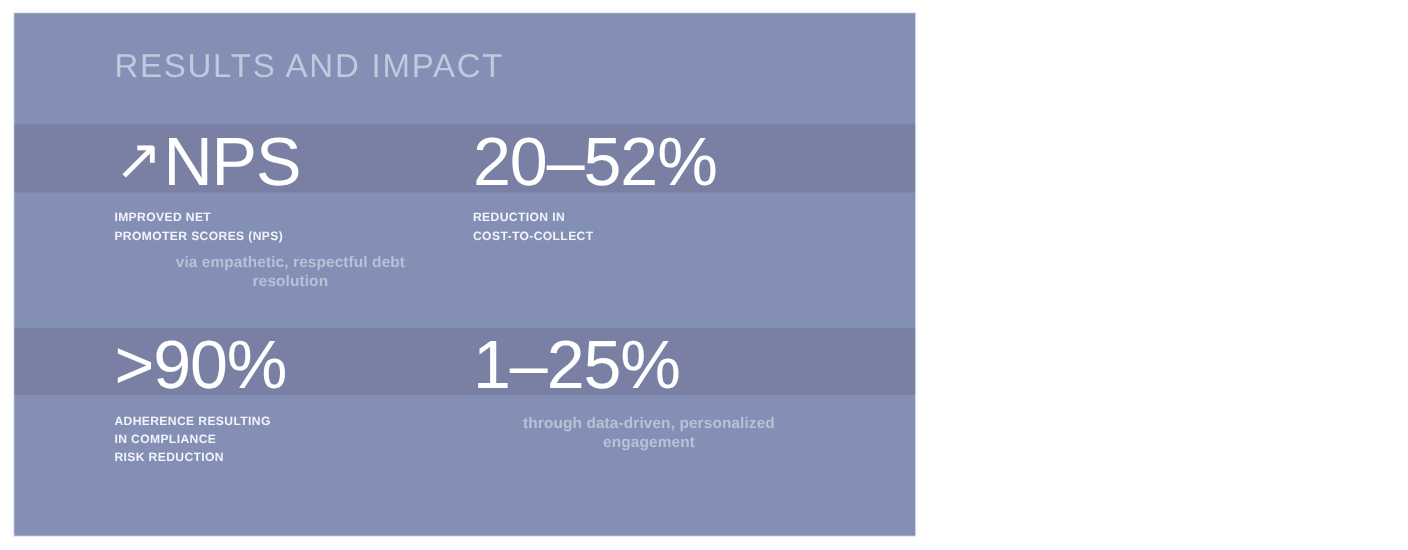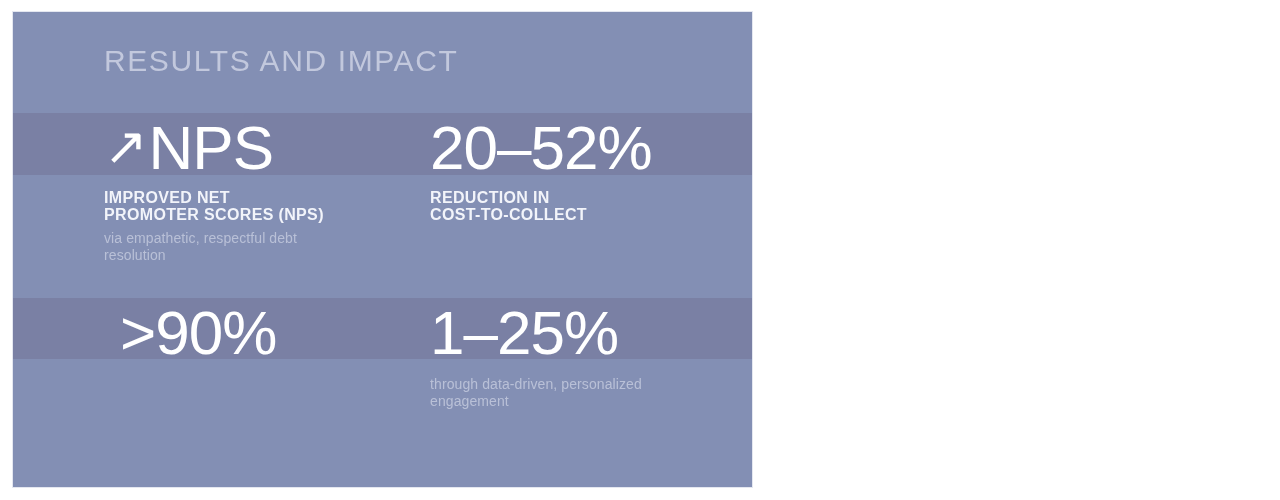--- a/index.html
+++ b/index.html
@@ -11,21 +11,21 @@
     height: 500px;
     background: #ffffff;
     font-family: "Liberation Sans", sans-serif;
     overflow: hidden;
   }
 
   .slide {
     position: absolute;
     left: 13px;
     top: 12px;
-    width: 739px;
+    width: 819px;
     height: 475px;
     background: #838fb4;
     box-shadow: 0 0 0 1px #e4e7f0;
     overflow: hidden;
   }
 
   
   .band {
     position: absolute;
     left: 0;
@@ -54,21 +54,21 @@
     width: 100%;
     height: 100%;
   }
 
   .card {
     position: absolute;
     width: 320px;
   }
   .card-tl { left: 91px;  top: 100px; }
   .card-tr { left: 417px; top: 100px; }
-  .card-bl { left: 91px;  top: 285px; margin-left: 16px; }
+  .card-bl { left: 91px;  top: 285px; }
   .card-br { left: 417px; top: 285px; }
 
   .stat {
     font-size: 62px;
     font-weight: 300;
     letter-spacing: -1px;
     color: #ffffff;
     line-height: 70px;
     height: 72px;
     white-space: nowrap;
@@ -79,36 +79,37 @@
     font-size: 52px;
     font-weight: 200;
     line-height: 1;
     margin-right: 2px;
     position: relative;
     top: -2px;
   }
 
   .stat-label {
     margin-top: 6px;
-    font-size: 16px;
+    font-size: 11px;
     font-weight: 700;
     letter-spacing: 0.35px;
     color: #f2f4fa;
     line-height: 16.5px;
     white-space: pre-line;
   }
 
   .stat-detail {
     margin-top: 7px;
     font-size: 14px;
-    font-weight: 400;
+    font-weight: 700;
     letter-spacing: 0.1px;
     color: #b9c0d7;
     line-height: 17px;
     white-space: pre-line;
+    text-align: center;
   }
 </style>
 </head>
 <body>
 
 <div class="slide">
 
   <div class="band band-1"></div>
   <div class="band band-2"></div>
 
@@ -132,20 +133,23 @@
         <span>20–52%</span>
       </div>
       <div class="stat-label">REDUCTION IN
 COST-TO-COLLECT</div>
     </div>
 
     <div class="card card-bl">
       <div class="stat">
         <span>&gt;90%</span>
       </div>
+      <div class="stat-label">ADHERENCE RESULTING
+IN COMPLIANCE
+RISK REDUCTION</div>
     </div>
 
     <div class="card card-br">
       <div class="stat">
         <span>1–25%</span>
       </div>
       <div class="stat-detail">through data-driven, personalized
 engagement</div>
     </div>
 

